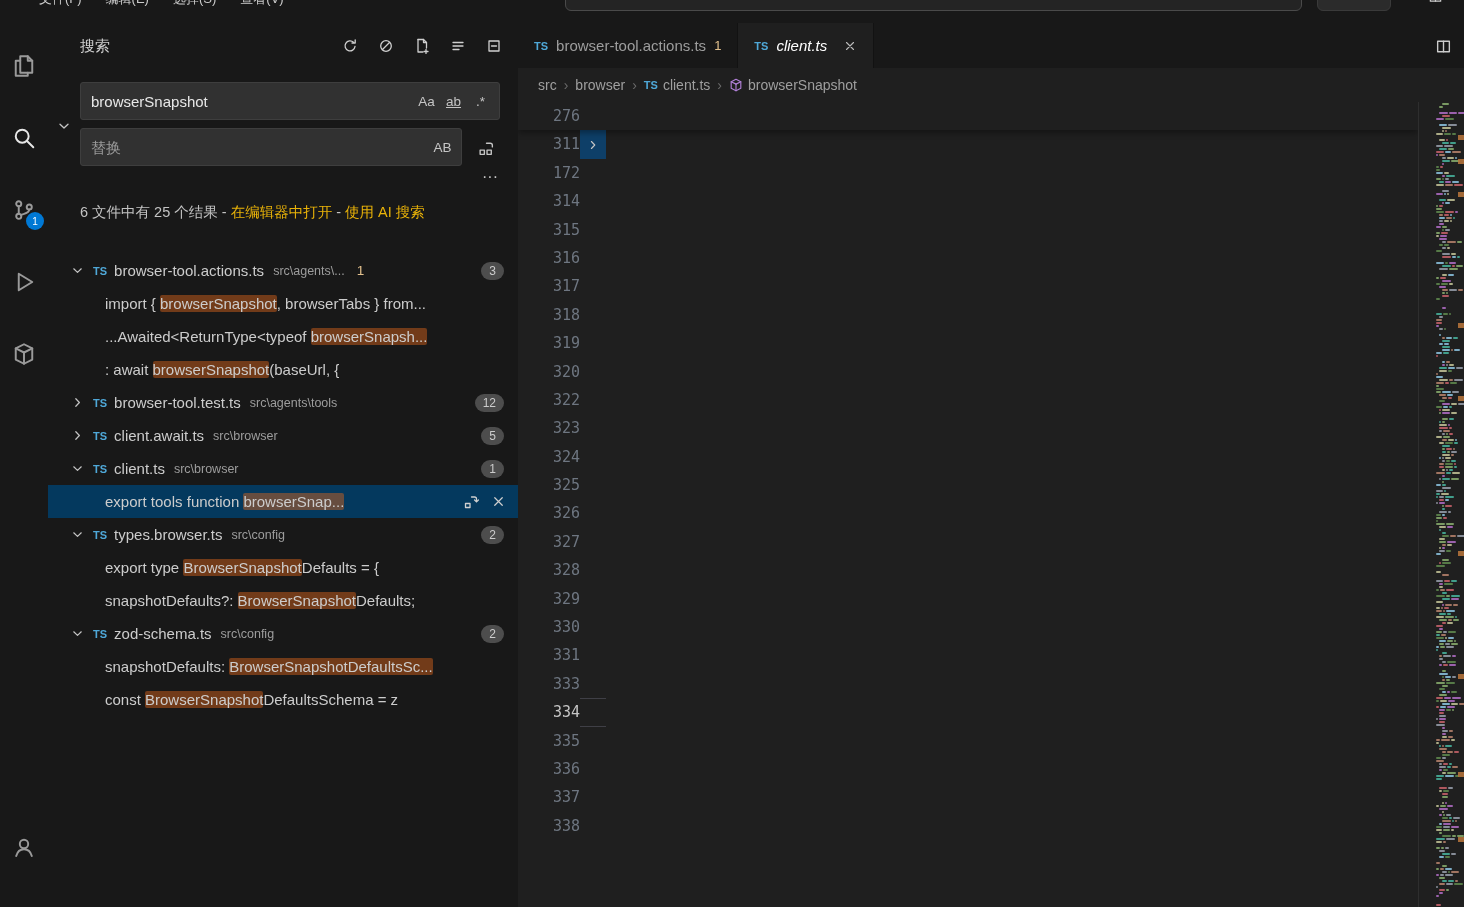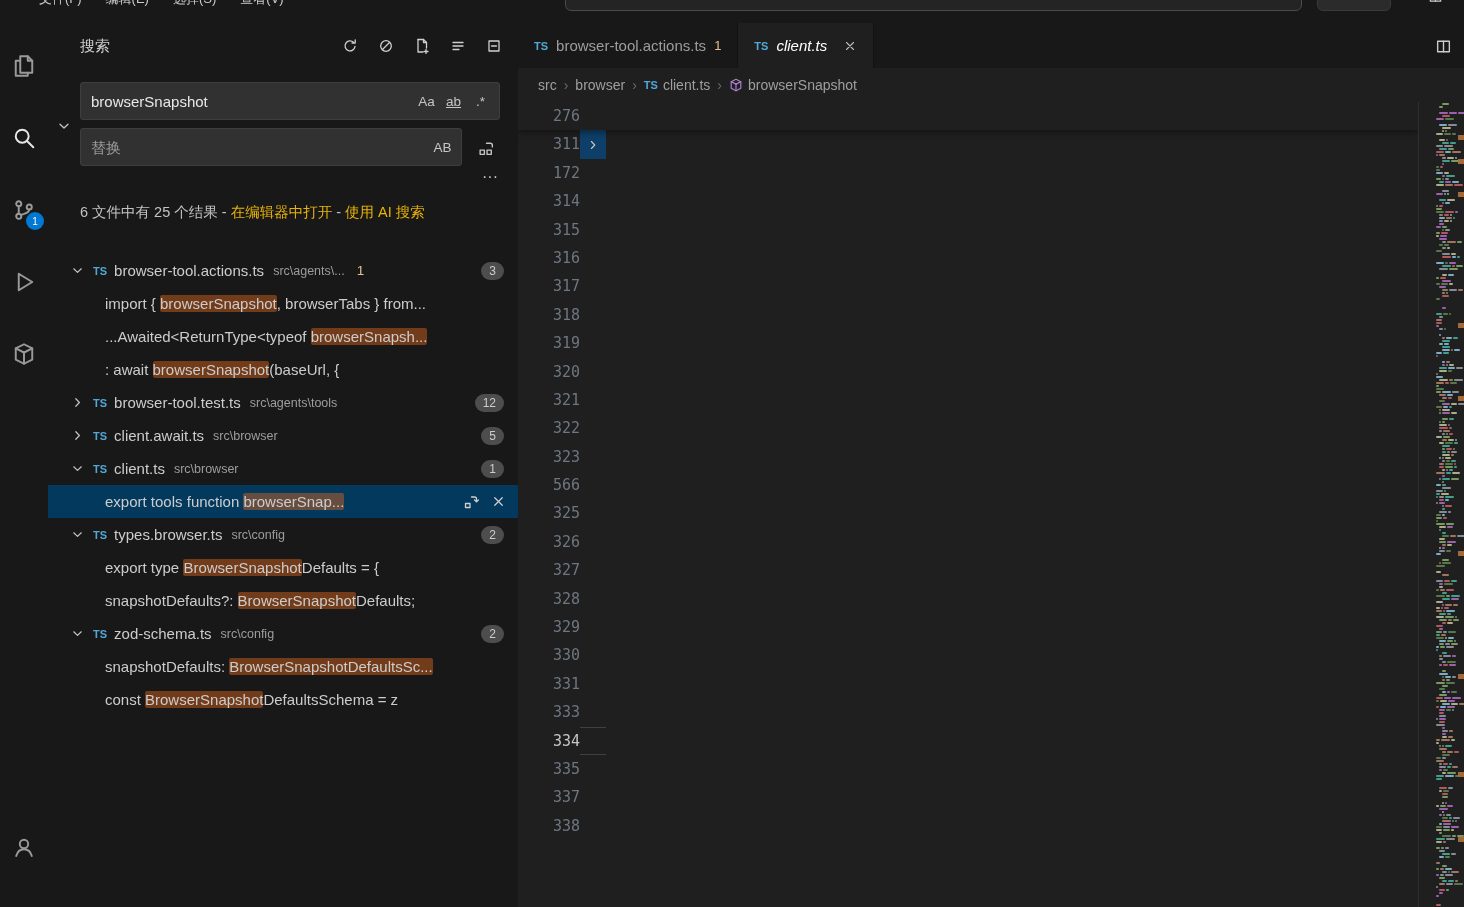--- a/index.html
+++ b/index.html
@@ -421,34 +421,34 @@
               <path d="M6.2 4l3.8 4-3.8 4"></path>
             </svg></span></div>
         <div class="crow"><span class="lnum">172</span><span class="foldc"></span></div>
         <div class="crow"><span class="lnum">314</span><span class="foldc"></span></div>
         <div class="crow"><span class="lnum">315</span><span class="foldc"></span></div>
         <div class="crow"><span class="lnum">316</span><span class="foldc"></span></div>
         <div class="crow"><span class="lnum">317</span><span class="foldc"></span></div>
         <div class="crow"><span class="lnum">318</span><span class="foldc"></span></div>
         <div class="crow"><span class="lnum">319</span><span class="foldc"></span></div>
         <div class="crow"><span class="lnum">320</span><span class="foldc"></span></div>
-        <div class="crow"><span class="lnum">321</span><span class="foldc"></span></div>
         <div class="crow"><span class="lnum">322</span><span class="foldc"></span></div>
         <div class="crow"><span class="lnum">323</span><span class="foldc"></span></div>
-        <div class="crow"><span class="lnum">566</span><span class="foldc"></span></div>
+        <div class="crow"><span class="lnum">324</span><span class="foldc"></span></div>
         <div class="crow"><span class="lnum">325</span><span class="foldc"></span></div>
         <div class="crow"><span class="lnum">326</span><span class="foldc"></span></div>
         <div class="crow"><span class="lnum">327</span><span class="foldc"></span></div>
         <div class="crow"><span class="lnum">328</span><span class="foldc"></span></div>
         <div class="crow"><span class="lnum">329</span><span class="foldc"></span></div>
         <div class="crow"><span class="lnum">330</span><span class="foldc"></span></div>
         <div class="crow"><span class="lnum">331</span><span class="foldc"></span></div>
         <div class="crow"><span class="lnum">333</span><span class="foldc"></span></div>
         <div class="crow current"><span class="lnum">334</span><span class="foldc"></span></div>
         <div class="crow"><span class="lnum">335</span><span class="foldc"></span></div>
+        <div class="crow"><span class="lnum">336</span><span class="foldc"></span></div>
         <div class="crow"><span class="lnum">337</span><span class="foldc"></span></div>
         <div class="crow"><span class="lnum">338</span><span class="foldc"></span></div>
       </div>
   </div>
 
   <div class="scrollsep"></div>
   <div class="minimap" id="minimap">
       <div class="mmrow" style="padding-left:8px">
         <span class="mmseg" style="width:7px;background:#98c379"></span>
       </div>

